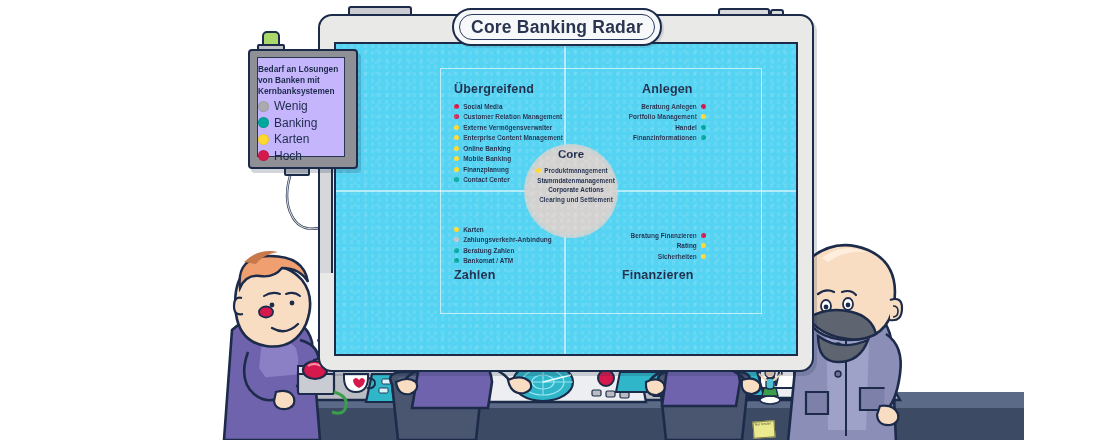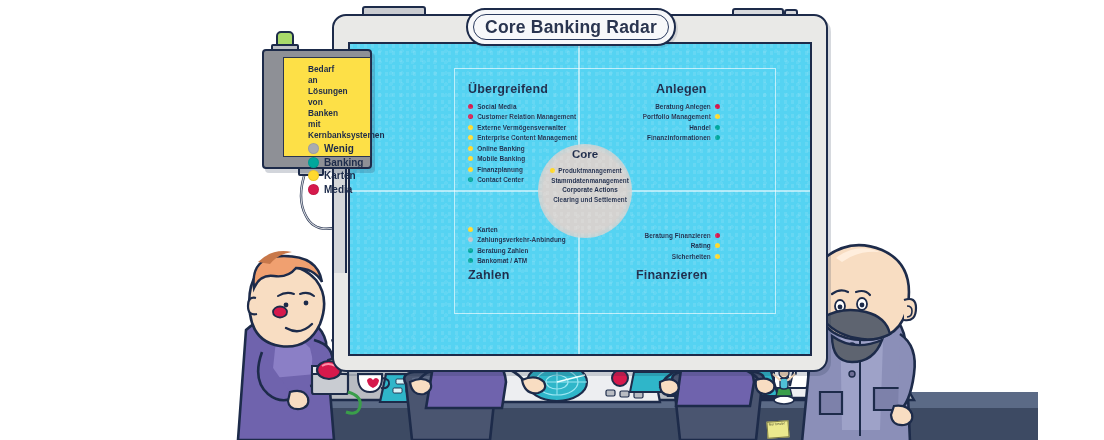--- a/index.html
+++ b/index.html
@@ -1,20 +1,20 @@
 <!DOCTYPE html>
 <html><head>
 <meta charset="utf-8">
 <style>
   html,body{margin:0;padding:0;}
   body{
     width:1104px;height:440px;overflow:hidden;background:#ffffff;
     font-family:"Liberation Sans", sans-serif;
   }
-  #stage{position:relative;width:1024px;height:440px;overflow:hidden;background:#fff;margin-left:14px;}
+  #stage{position:relative;width:1024px;height:440px;overflow:hidden;background:#fff;}
 
   
   #monitor-frame{
     position:absolute;left:318px;top:14px;width:492px;height:354px;
     background:#e9e9e7;border:2.5px solid #1d2b4a;border-radius:14px;
     box-shadow:3px 4px 0 rgba(29,43,74,.18);
   }
   #monitor-screen{
     position:absolute;left:334px;top:42px;width:460px;height:310px;
     background:#55d3f2;border:2.5px solid #1d2b4a;
@@ -93,28 +93,28 @@
   #list-zahlen{left:118px;top:180px;}
   #list-finanzieren{right:90px;top:186px;}
 
   
   #legend-monitor{
     position:absolute;left:248px;top:49px;width:106px;height:116px;
     background:#8e9096;border:2.5px solid #1d2b4a;border-radius:4px;z-index:7;
     box-shadow:3px 4px 0 rgba(29,43,74,.2);
   }
   #legend-inner{
-    position:absolute;left:269px;top:57px;width:88px;height:100px;
-    background:#fde047;border:1.5px solid #2a3550;z-index:8;
-    padding:6px 24px;box-sizing:border-box;
+    position:absolute;left:257px;top:57px;width:88px;height:100px;
+    background:#c4b5fd;border:1.5px solid #2a3550;z-index:8;
+    padding:6px 0;box-sizing:border-box;
   }
   #legend-title{font-size:8.3px;font-weight:700;color:#1d2b4a;line-height:1.32;}
   .legend-row{display:flex;align-items:center;gap:5px;margin-top:2.5px;}
   .legend-row .ldot{width:9px;height:9px;border-radius:50%;flex:0 0 9px;border:.5px solid rgba(0,0,0,.08);}
-  .legend-row .llbl{font-size:10px;font-weight:700;color:#1d2b4a;text-align:right;}
+  .legend-row .llbl{font-size:12px;font-weight:400;color:#1d2b4a;text-align:right;}
   
   #legend-cam{position:absolute;left:262px;top:31px;width:14px;height:16px;background:#a8d96a;border:2px solid #1d2b4a;border-radius:5px 5px 2px 2px;z-index:6;}
   #legend-cam-base{position:absolute;left:257px;top:44px;width:24px;height:7px;background:#bfc2c7;border:2px solid #1d2b4a;border-radius:2px;z-index:6;}
   #legend-foot{position:absolute;left:284px;top:163px;width:22px;height:9px;background:#bfc2c7;border:2px solid #1d2b4a;border-radius:2px;z-index:6;}
   #legend-arm{position:absolute;left:318px;top:158px;width:11px;height:115px;background:#d5d7da;border-left:2px solid #1d2b4a;border-right:2px solid #1d2b4a;z-index:5;}
 
   
   #scene{position:absolute;left:0;top:0;width:1104px;height:440px;pointer-events:none;}
 
   
@@ -501,20 +501,20 @@
         <div class="legend-row">
           <span class="ldot" style="background: rgb(0, 167, 157);"></span>
           <span class="llbl">Banking</span>
         </div>
         <div class="legend-row">
           <span class="ldot" style="background: rgb(255, 217, 46);"></span>
           <span class="llbl">Karten</span>
         </div>
         <div class="legend-row">
           <span class="ldot" style="background: rgb(214, 25, 76);"></span>
-          <span class="llbl">Media</span>
+          <span class="llbl">Hoch</span>
         </div>
       </div>
   </div>
 
   <div id="sticky-note">Nur heute!</div>
 
 </div>
 
 </body></html>

